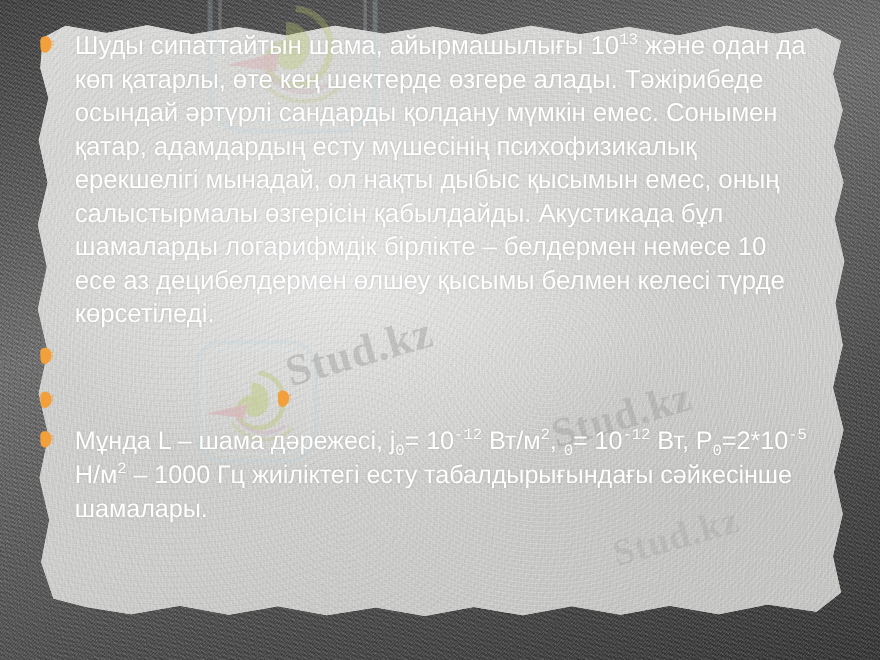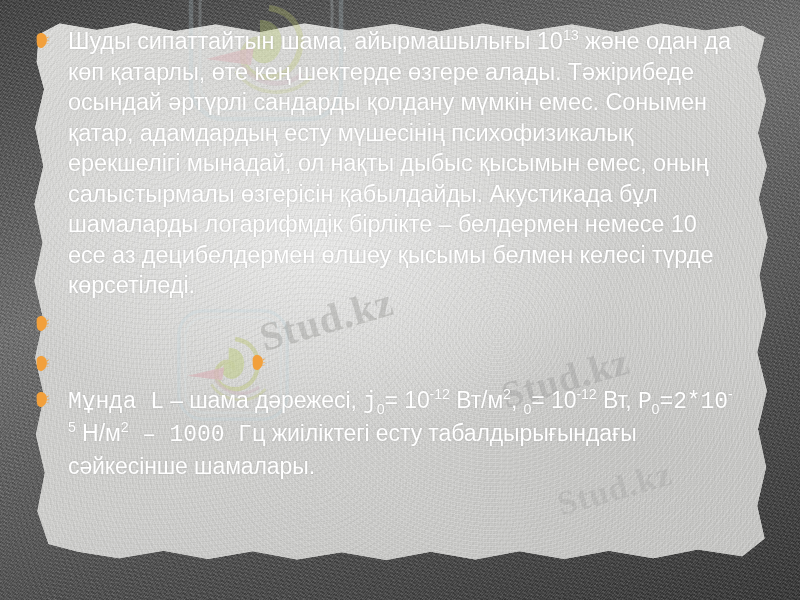--- a/index.html
+++ b/index.html
@@ -171,25 +171,26 @@
     color: #ffffff;
     padding-left: 34px;
   }
 
   #para-3 { margin-top: 2px; }
   #para-3 .bullet-body { font-size: 23px; line-height: 31px; }
 
   sup, sub {
     font-size: 0.62em;
     line-height: 0;
+    font-family: Liberation Mono, monospace;
   }
   sup { vertical-align: super; }
   sub { vertical-align: sub; }
 
-  .serif { font-family: Liberation Mono, monospace; }
+  .serif { font-family: Liberation Sans, sans-serif; }
 </style>
 </head>
 <body>
 
 <div id="slide">
 
   <div id="frame-grain"></div>
 
   <div id="paper">
     <div id="paper-grain"></div>

